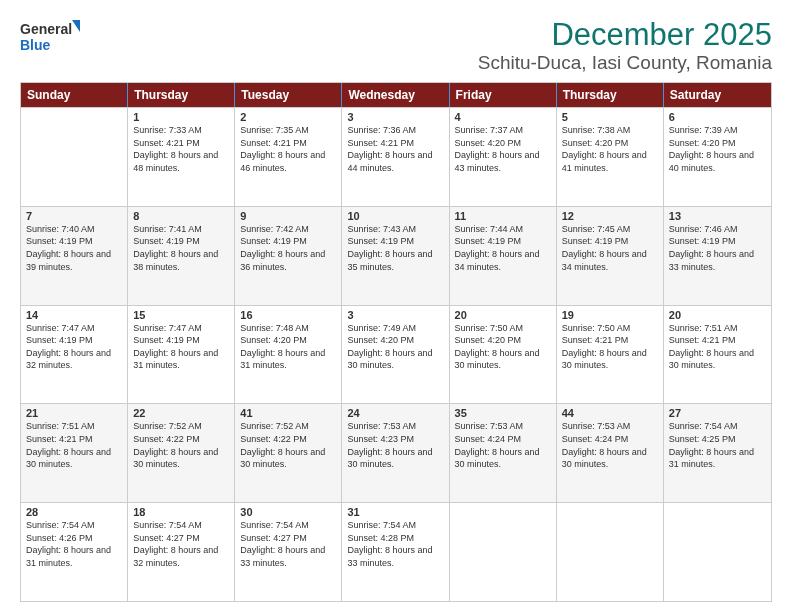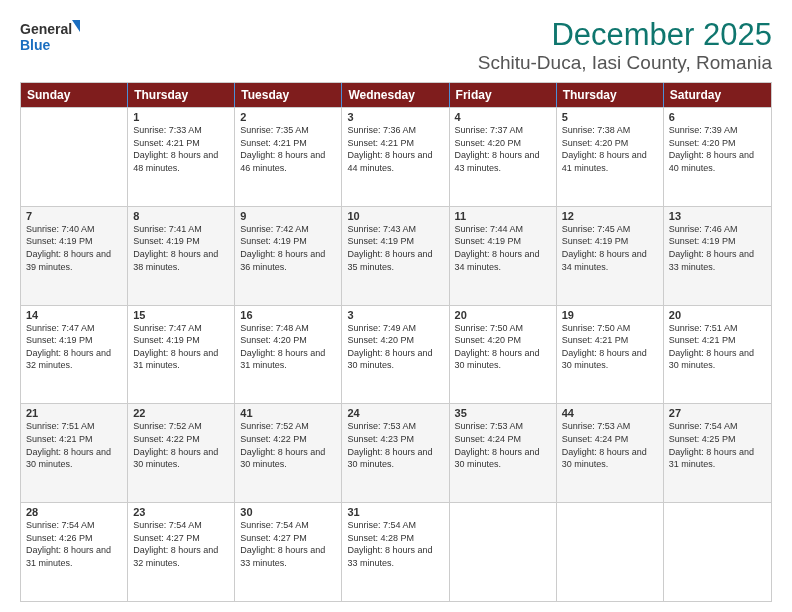--- a/index.html
+++ b/index.html
@@ -244,21 +244,21 @@
           <span class="day-num">27</span>
           <span class="cell-text">Sunrise: 7:54 AM<br>Sunset: 4:25 PM<br>Daylight: 8 hours and 31 minutes.</span>
         </div>
         </div>
         <div class="cal-row">
           <div class="cal-cell">
           <span class="day-num">28</span>
           <span class="cell-text">Sunrise: 7:54 AM<br>Sunset: 4:26 PM<br>Daylight: 8 hours and 31 minutes.</span>
         </div>
           <div class="cal-cell">
-          <span class="day-num">23</span>
+          <span class="day-num">18</span>
           <span class="cell-text">Sunrise: 7:54 AM<br>Sunset: 4:27 PM<br>Daylight: 8 hours and 32 minutes.</span>
         </div>
           <div class="cal-cell">
           <span class="day-num">30</span>
           <span class="cell-text">Sunrise: 7:54 AM<br>Sunset: 4:27 PM<br>Daylight: 8 hours and 33 minutes.</span>
         </div>
           <div class="cal-cell">
           <span class="day-num">31</span>
           <span class="cell-text">Sunrise: 7:54 AM<br>Sunset: 4:28 PM<br>Daylight: 8 hours and 33 minutes.</span>
         </div>

